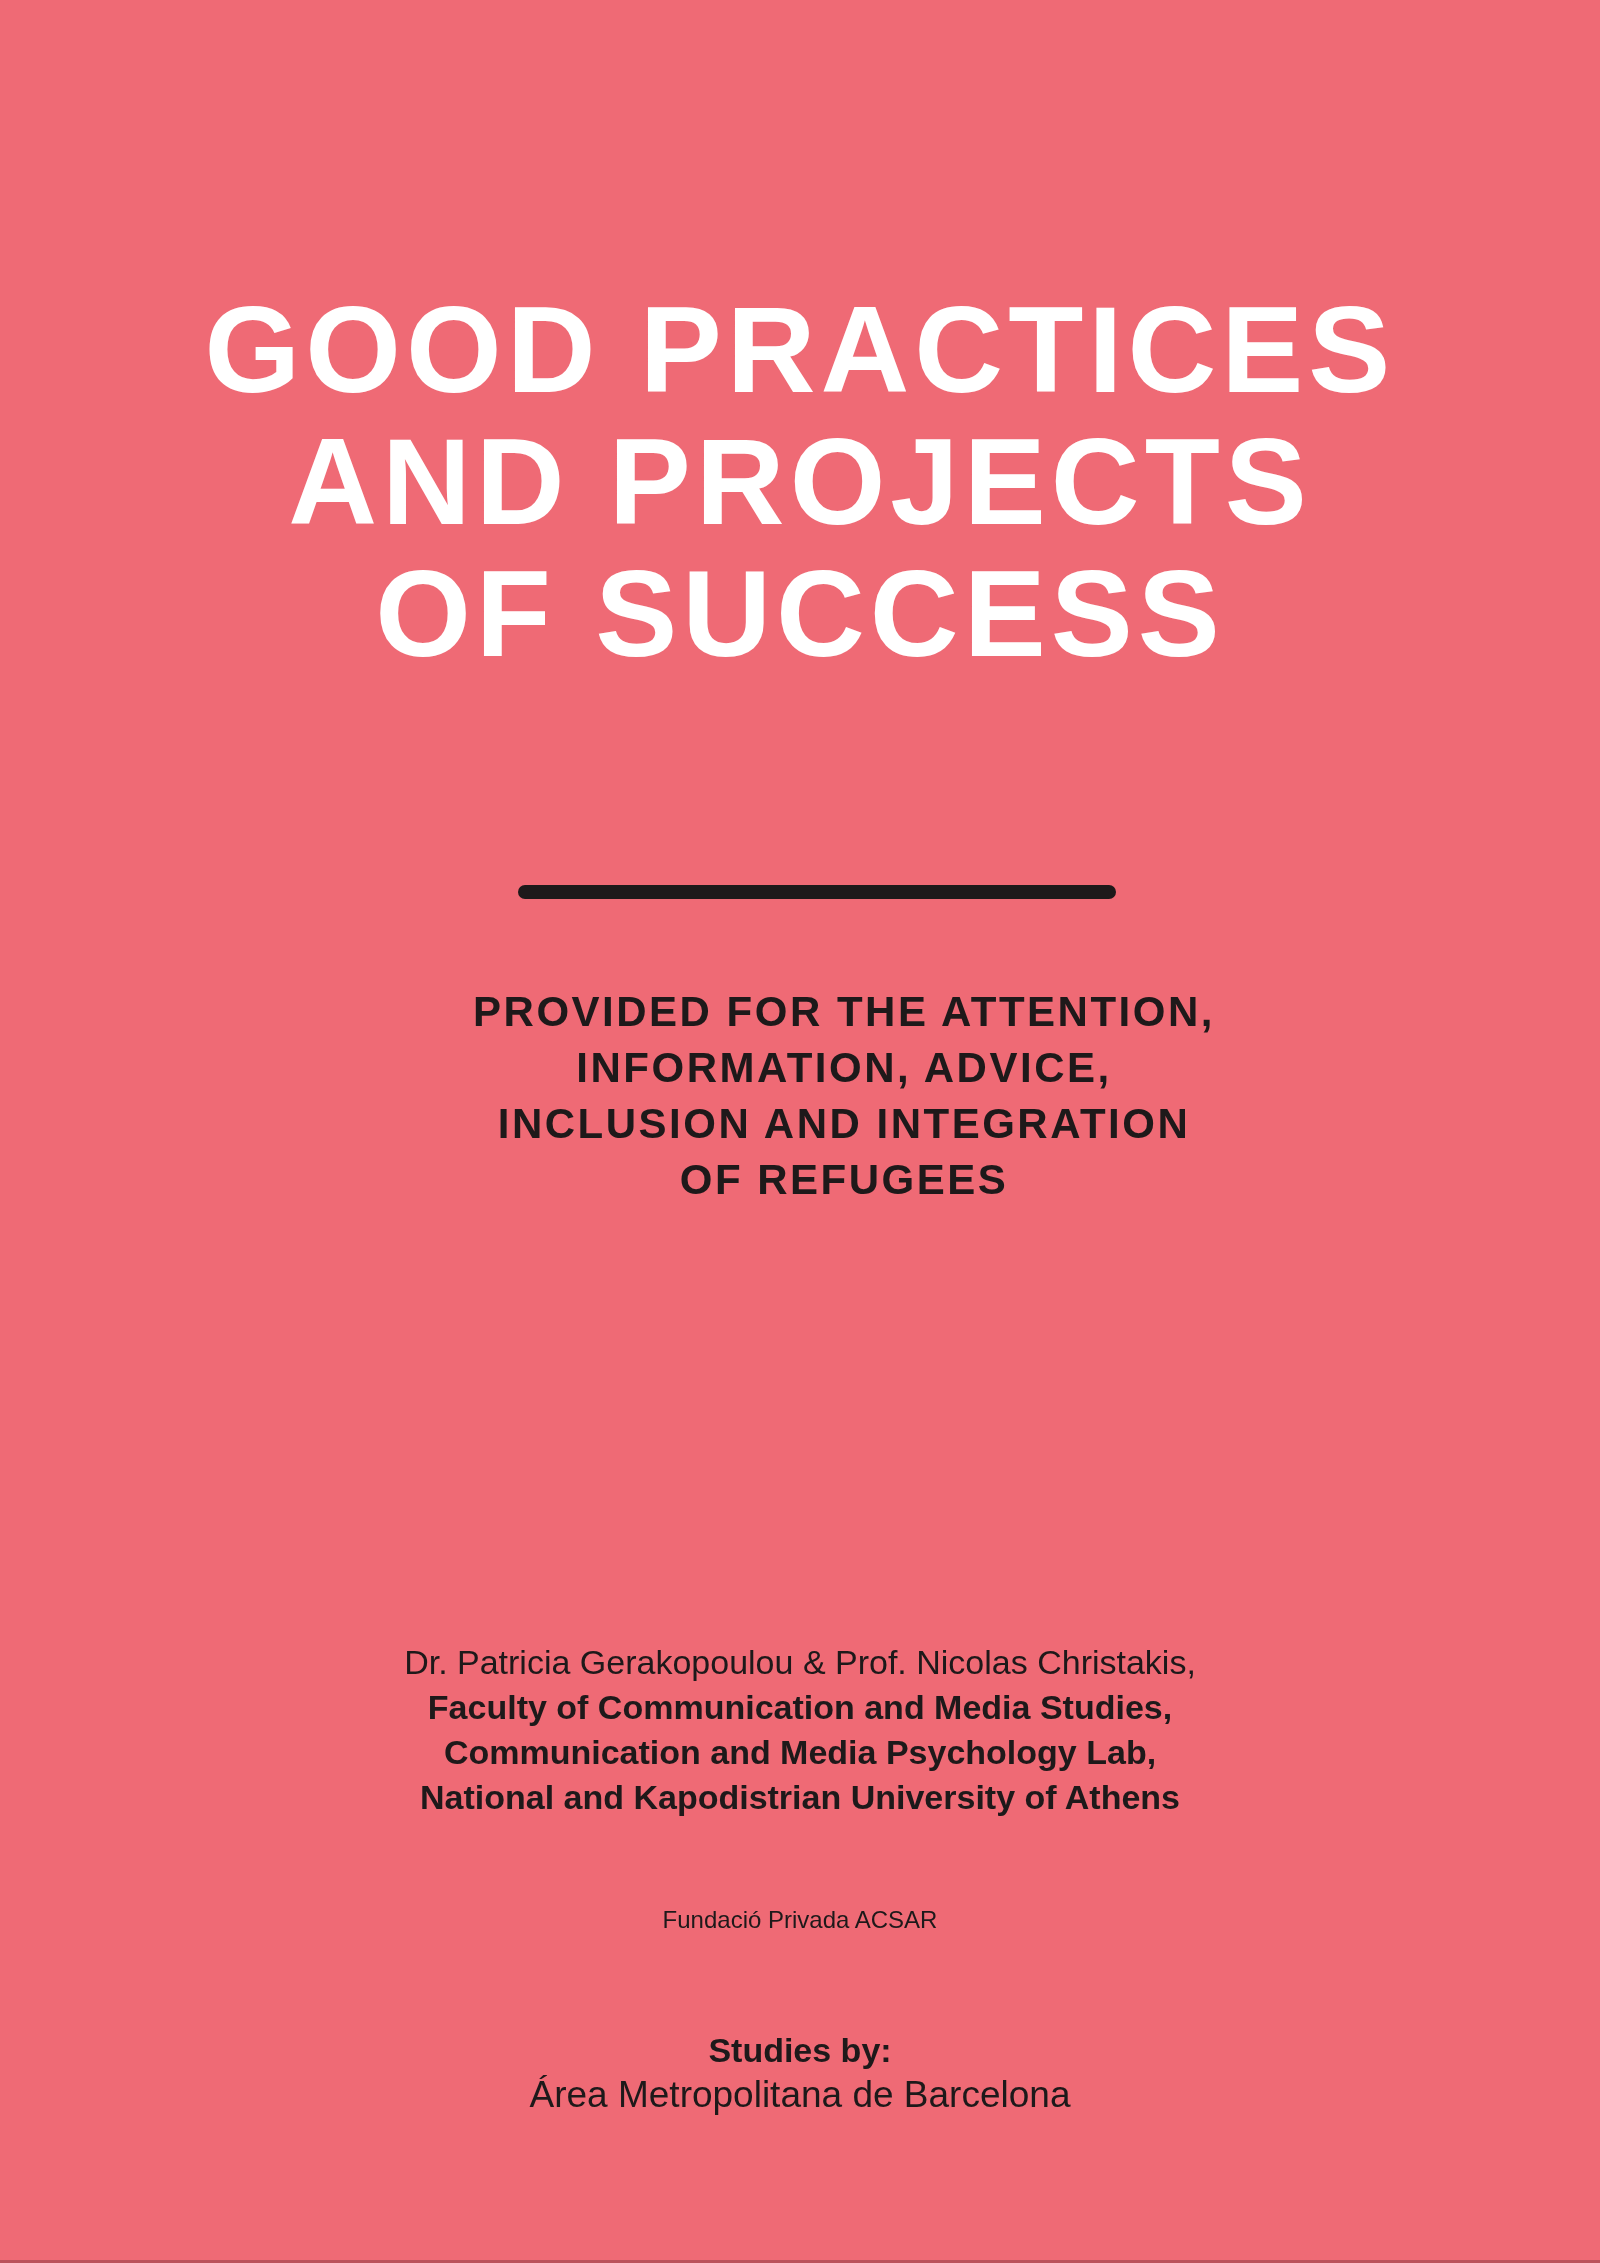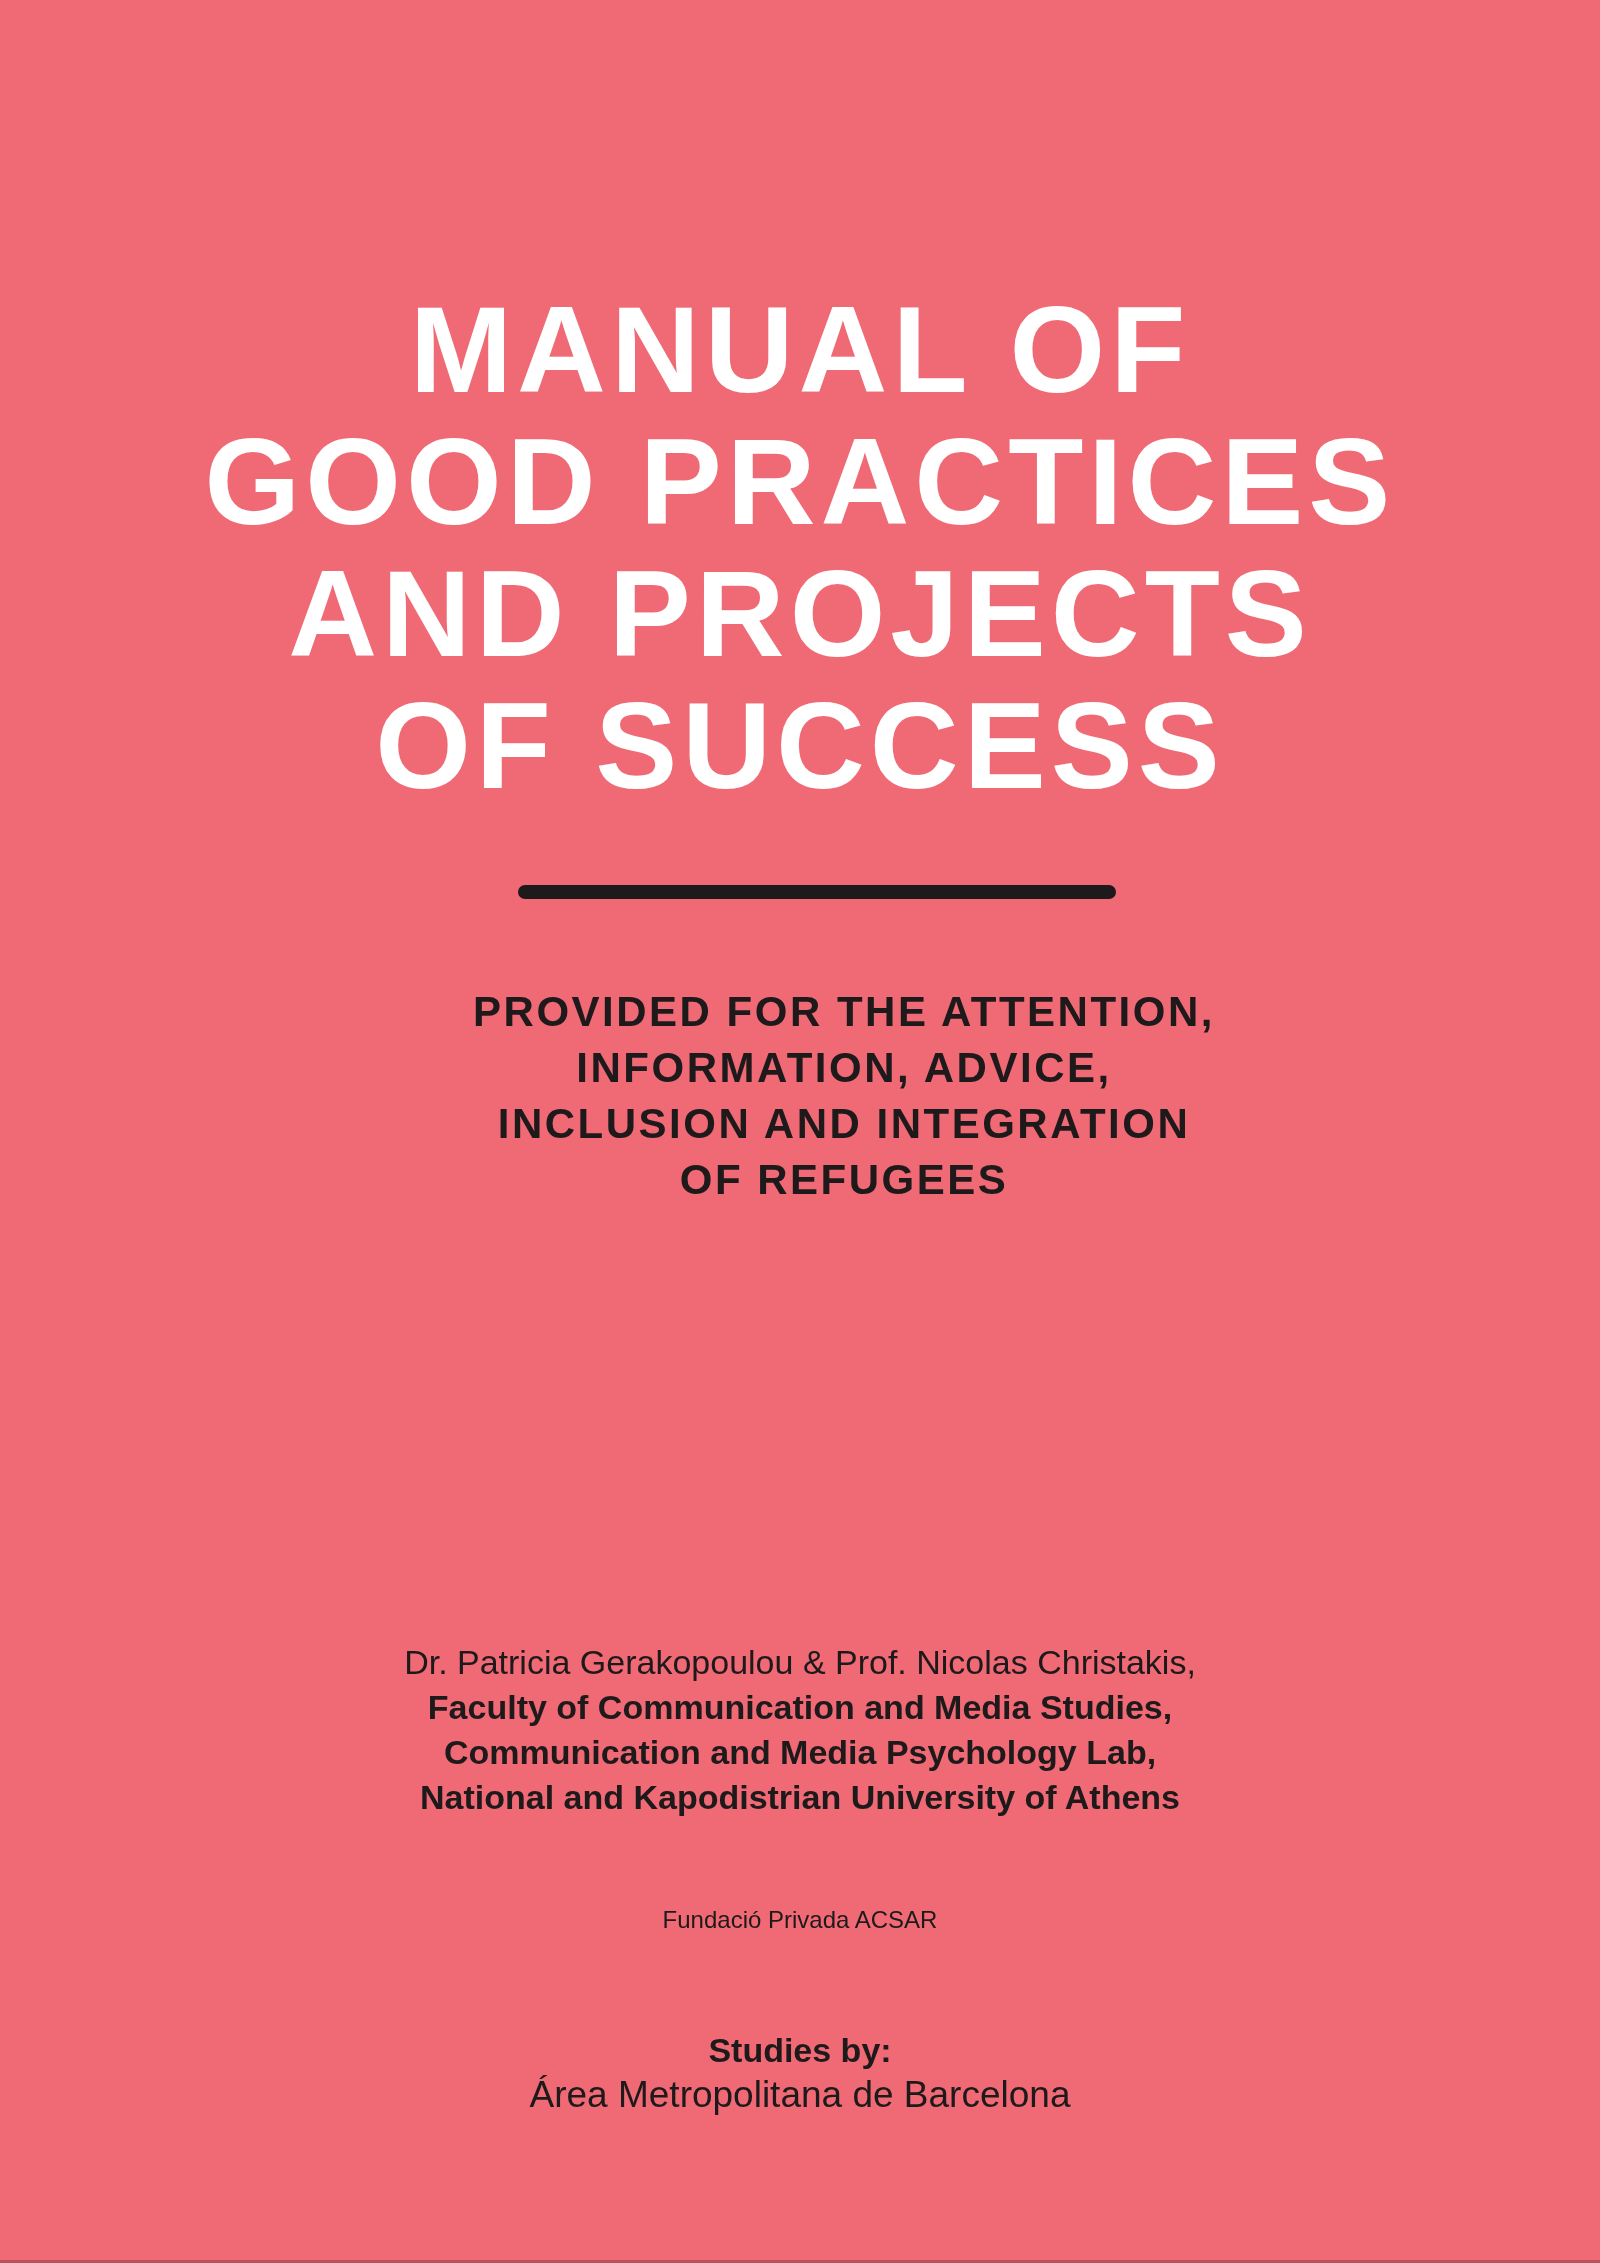--- a/index.html
+++ b/index.html
@@ -90,21 +90,20 @@
     height: 3px;
     background: rgba(0, 0, 0, 0.22);
   }
 </style>
 </head>
 <body>
 
 <div class="page" style="--background: #ef6a75; --text-dark: #1e191a; --title-white: #ffffff;">
 
   <h1 class="centered title">
-    <span class="line">MANUAL OF</span>
     <span class="line">GOOD PRACTICES</span>
     <span class="line">AND PROJECTS</span>
     <span class="line">OF SUCCESS</span>
   </h1>
 
   <div class="divider"></div>
 
   <h2 class="centered subtitle">
     <span class="line">PROVIDED FOR THE ATTENTION,</span>
     <span class="line">INFORMATION, ADVICE,</span>

